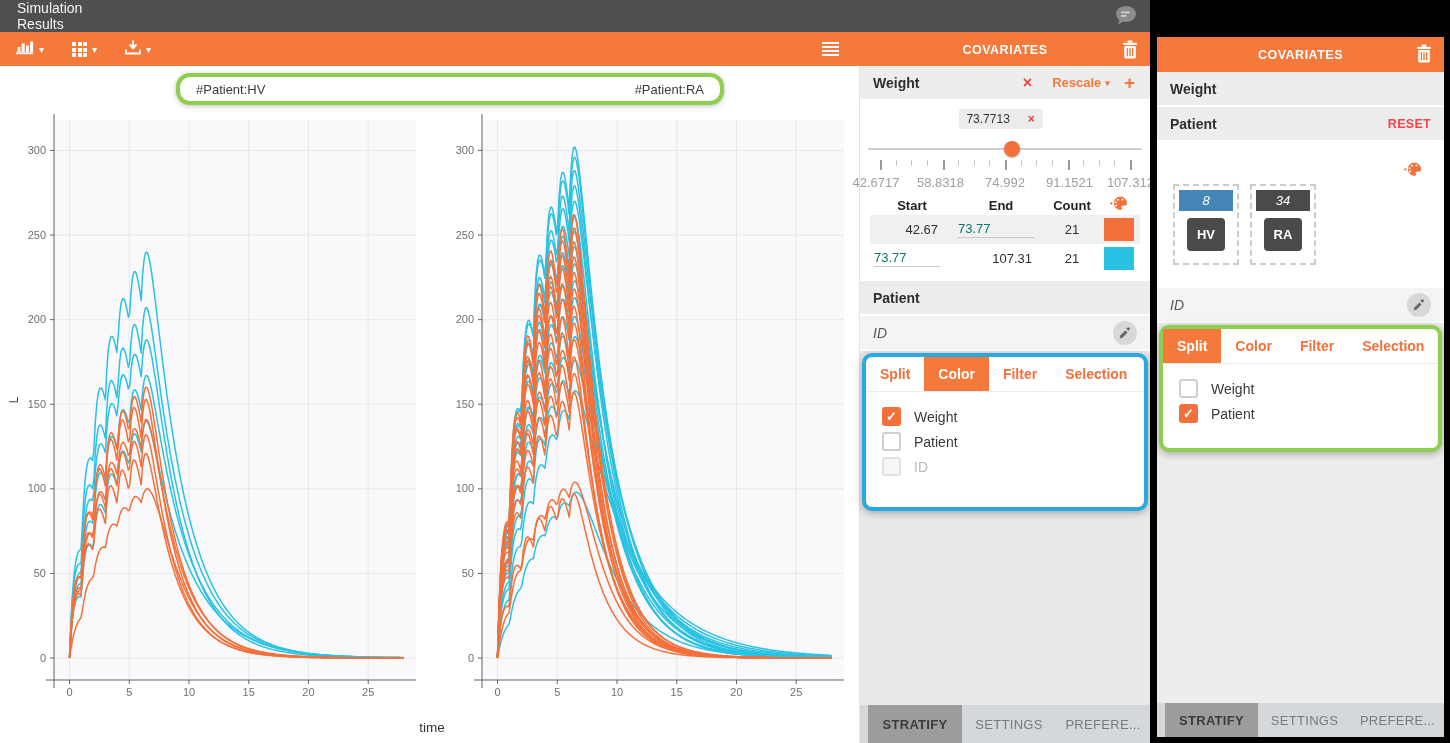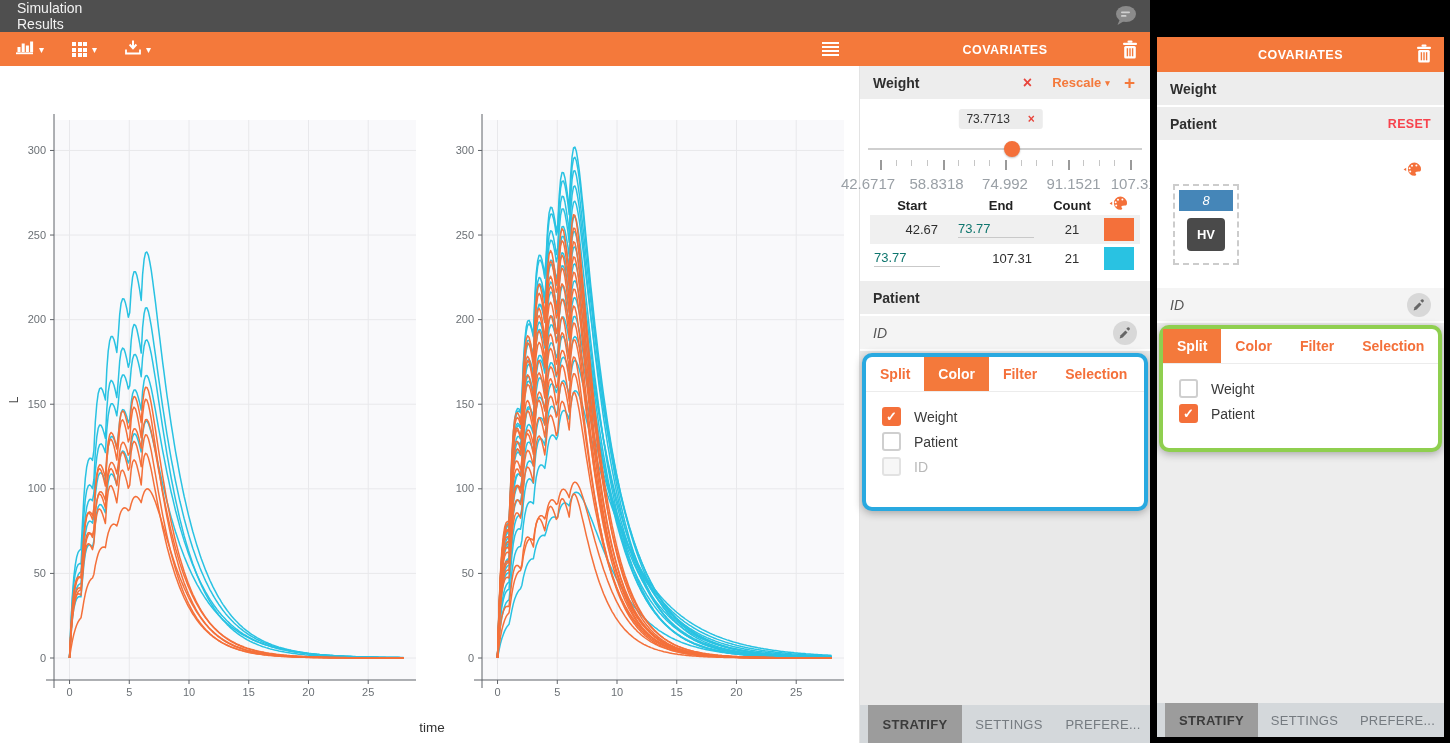--- a/index.html
+++ b/index.html
@@ -46,21 +46,21 @@
   .chip{position:absolute;top:8px;transform:translateX(-50%);background:#ececec;border-radius:3px;
         padding:3px 8px;font-size:12px;color:#333;display:flex;gap:18px;align-items:center;white-space:nowrap;}
   .chip .x-btn{font-size:12px;}
   .slider-track-wrap{position:relative;height:16px;margin:40px 8px 0;}
   .slider-track{position:absolute;top:7px;left:0;right:0;height:2px;background:#cfcfcf;}
   .slider-handle{position:absolute;top:0;width:16px;height:16px;border-radius:50%;background:#f4703a;
                  transform:translateX(-50%);cursor:pointer;box-shadow:0 1px 2px rgba(0,0,0,.25);}
   .slider-ticks{position:relative;height:12px;margin:3px 20px 0;}
   .tick{position:absolute;top:0;width:1px;height:6px;background:#c6c6c6;}
   .tick.major{height:10px;width:2px;background:#9a9a9a;}
-  .slider-labels{position:relative;height:13px;margin:3px 8px 0;font-size:15px;color:#9aa0a6;}
+  .slider-labels{position:relative;height:13px;margin:3px 16px 0;font-size:13px;color:#9aa0a6;}
   .slider-labels span{position:absolute;transform:translateX(-50%);white-space:nowrap;}
   .bins{margin:7px 10px 0;}
   .bins-head,.bin-row{display:grid;grid-template-columns:84px 94px 48px 44px;align-items:center;}
   .bins-head{font-size:13px;font-weight:bold;color:#222;height:20px;}
   .bins-head span{text-align:center;}
   .bin-row{height:29px;font-size:13px;color:#2f2f2f;}
   .bin-row.shaded{background:#f0f0f0;}
   .cell-static{text-align:right;padding-right:16px;}
   .cell-edit{color:#0f766e;border-bottom:1px solid #c9c9c9;margin:0 14px 0 4px;padding-bottom:1px;}
   .cell-count{text-align:center;}
@@ -159,20 +159,24 @@
   </div>
   <div class="hamburger">
       <i></i>
       <i></i>
       <i></i>
       <i></i>
     </div>
 </div>
 
 <div class="plot-area">
+  <div class="titles-box">
+    <span>#Patient:HV</span>
+    <span>#Patient:RA</span>
+  </div>
   <div class="chart" id="chart-left"><svg width="420" height="606">
         <rect x="48" y="16" width="362" height="560" fill="#f9f9fb"></rect>
         <line x1="63.53135313531353" x2="63.53135313531353" y1="576" y2="16" stroke="#e8e8eb" stroke-width="1"></line>
         <line x1="123.26732673267327" x2="123.26732673267327" y1="576" y2="16" stroke="#e8e8eb" stroke-width="1"></line>
         <line x1="183.003300330033" x2="183.003300330033" y1="576" y2="16" stroke="#e8e8eb" stroke-width="1"></line>
         <line x1="242.73927392739273" x2="242.73927392739273" y1="576" y2="16" stroke="#e8e8eb" stroke-width="1"></line>
         <line x1="302.4752475247525" x2="302.4752475247525" y1="576" y2="16" stroke="#e8e8eb" stroke-width="1"></line>
         <line x1="362.2112211221122" x2="362.2112211221122" y1="576" y2="16" stroke="#e8e8eb" stroke-width="1"></line>
         <line x1="48" x2="410" y1="554.0060422960726" y2="554.0060422960726" stroke="#e8e8eb" stroke-width="1"></line>
         <line x1="48" x2="410" y1="469.41389728096675" y2="469.41389728096675" stroke="#e8e8eb" stroke-width="1"></line>
@@ -472,20 +476,24 @@
             <circle cx="6.6" cy="6.2" r="1" fill="#fff"></circle>
           <circle cx="7.2" cy="9.6" r="1" fill="#fff"></circle>
             <circle cx="13.4" cy="3.6" r="1" fill="#fff"></circle>
         </svg>
       </span>
       <div class="groups-row">
         <div class="group-box">
           <div class="group-band" style="background: rgb(69, 134, 184);">8</div>
           <div class="group-btn">HV</div>
         </div>
+        <div class="group-box">
+          <div class="group-band" style="background: rgb(74, 74, 74);">34</div>
+          <div class="group-btn">RA</div>
+        </div>
       </div>
     </div>
 
     <div class="cov-row id-row">
       <span>ID</span>
       <span class="pipette-circle">
         <svg width="14" height="14" viewBox="0 0 14 14">
           <path d="M1.6 12.4 l1-3.1 4.8-4.8 2.1 2.1 -4.8 4.8 z" fill="#666"></path>
           <path d="M8.3 2.7 l1.2-1.2 a1.5 1.5 0 0 1 2.1 2.1 l-1.2 1.2 z" fill="#666"></path>
         </svg>

